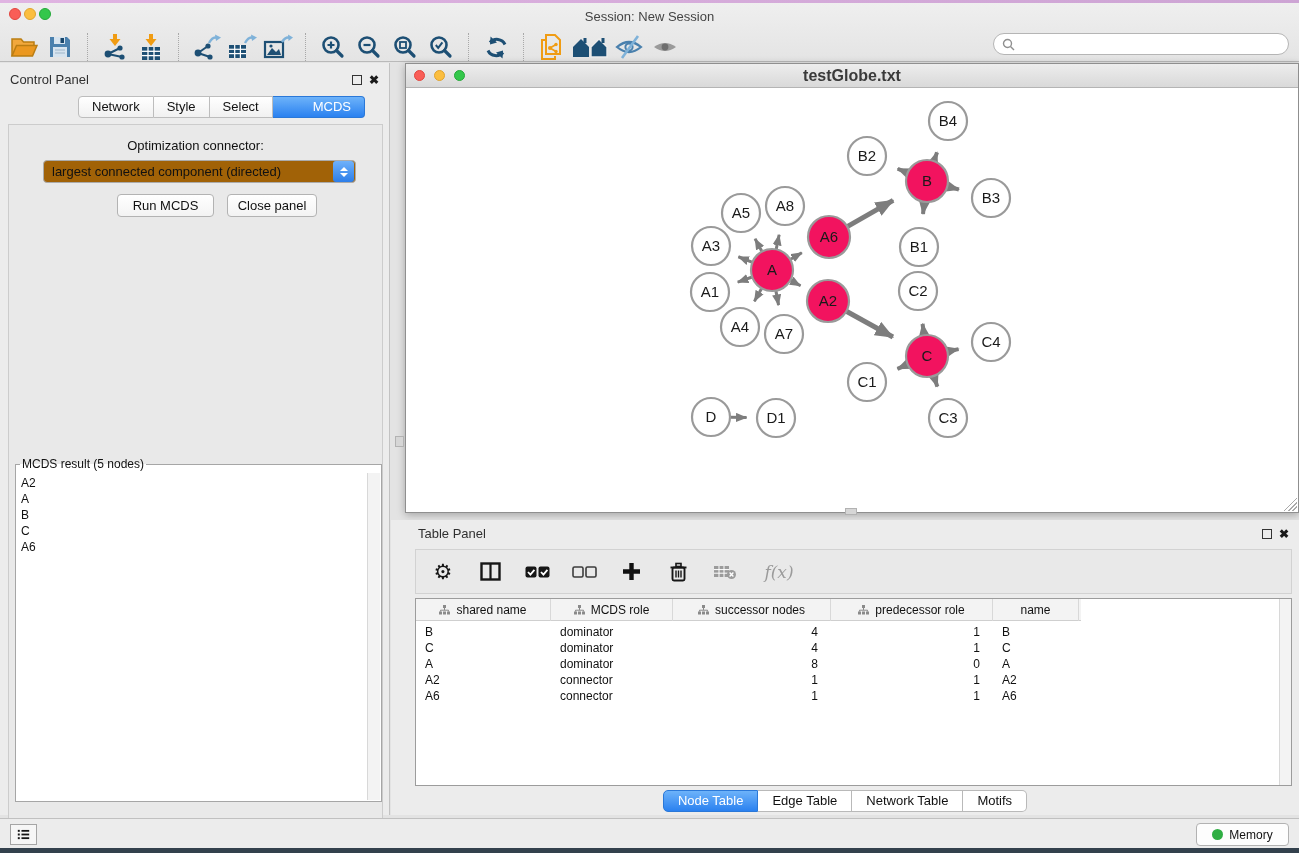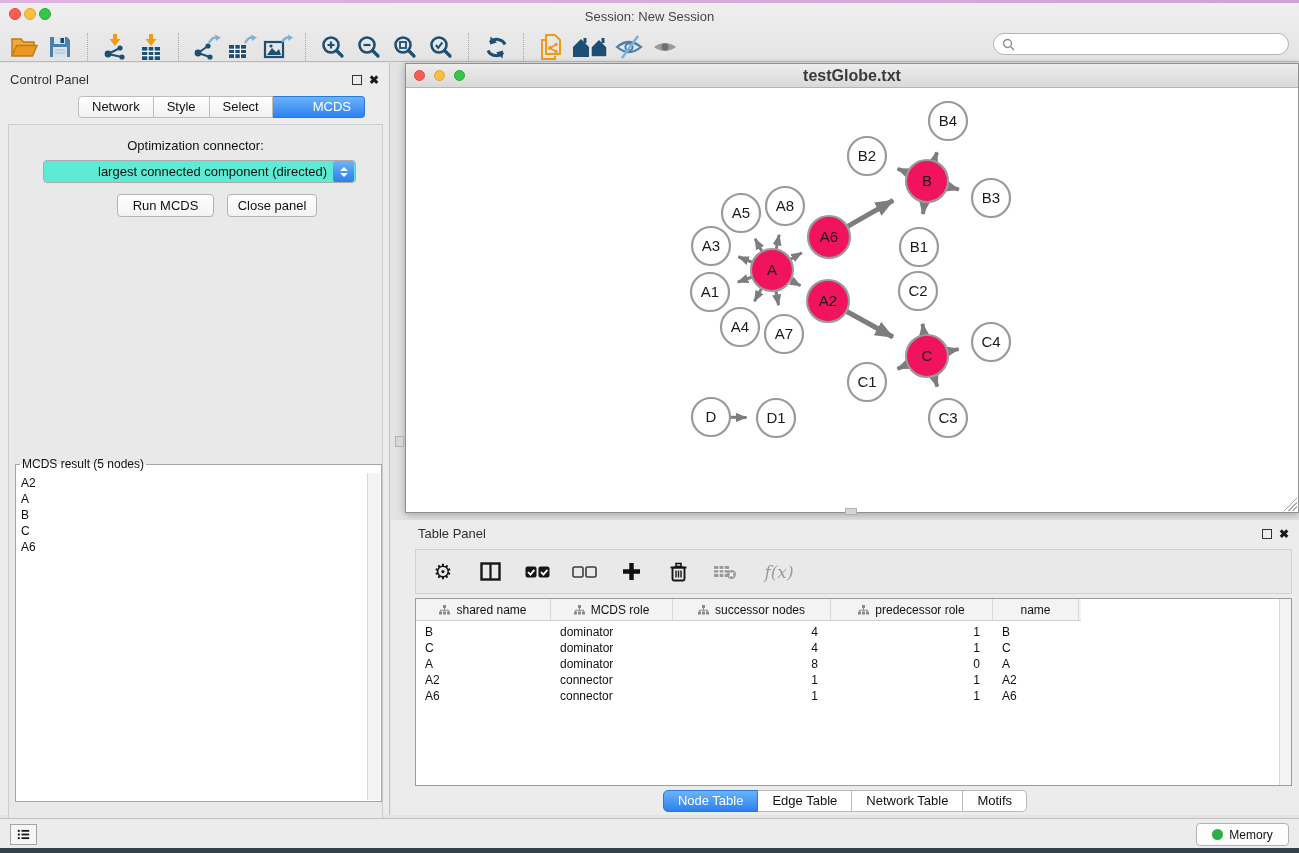--- a/index.html
+++ b/index.html
@@ -47,21 +47,21 @@
   .tab { height:22px; line-height:20px; padding:0 13px; font-size:13px; color:#111;
     background:linear-gradient(#ffffff,#f1f1f1); border:1px solid #bdbdbd; border-left:none; }
   .tab:first-child { border-left:1px solid #bdbdbd; border-radius:4px 0 0 4px; }
   .tab:last-child { border-radius:0 4px 4px 0;padding-left:40px; }
   .tab.selected { background:linear-gradient(#6db3fa,#2a81f0); color:#fff; border-color:#2a78d8; }
 
   #cp-inner { position:absolute; top:61px; left:8px; width:375px; height:742px;
     background:#e9e9e9; border:1px solid #cccccc; }
   #opt-label { position:absolute; top:13px; width:100%; text-align:center; font-size:13px; color:#111; }
   #criterion-select { position:absolute; top:35px; left:34px; width:313px; height:23px;
-    background:#5eead4; border:1px solid #ababab; border-radius:4px; display:flex; align-items:center;padding-left:46px; }
+    background:#a16207; border:1px solid #ababab; border-radius:4px; display:flex; align-items:center; }
   #criterion-select .val { flex:1; font-size:13px; color:#111; padding:0 6px 0 8px; white-space:nowrap; }
   #criterion-select .stepper { width:21px; height:21px; border-radius:3px; margin-right:1px;
     background:linear-gradient(#6fb1fa,#2d7ee9); display:flex; flex-direction:column;
     align-items:center; justify-content:center; }
   .chev { width:0; height:0; border-left:4px solid transparent; border-right:4px solid transparent; }
   .chev.up { border-bottom:4px solid #fff; margin-bottom:2px; }
   .chev.down { border-top:4px solid #fff; }
   .cp-btn { position:absolute; top:69px; height:23px; background:linear-gradient(#ffffff,#f3f3f3);
     border:1px solid #b3b3b3; border-radius:4px; font-size:13px; color:#111;
     font-family:"Liberation Sans",sans-serif;margin-left:24px; }

